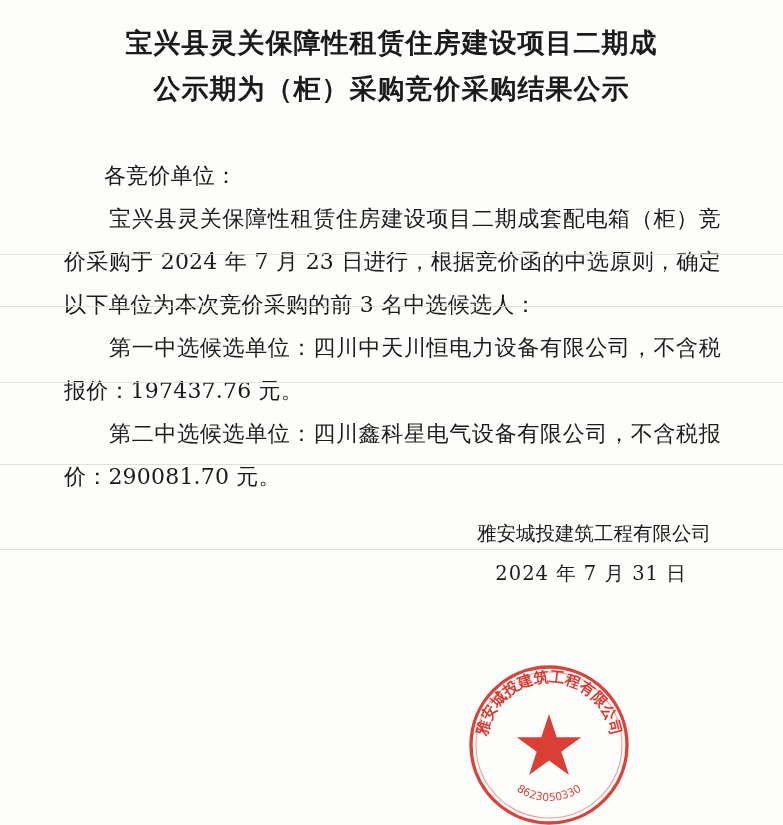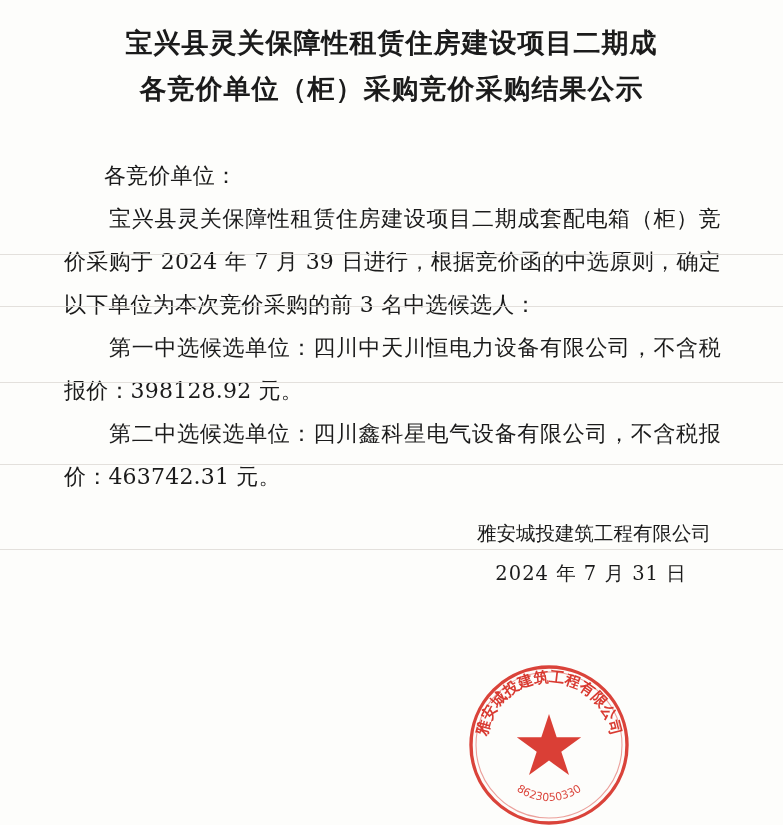--- a/index.html
+++ b/index.html
@@ -104,28 +104,28 @@
 <div class="page">
 
   <div class="scanline" style="top:254px"></div>
   <div class="scanline" style="top:306px"></div>
   <div class="scanline" style="top:382px"></div>
   <div class="scanline" style="top:464px"></div>
   <div class="scanline" style="top:549px"></div>
 
   <h1 class="doc-title">
     <span class="title-line">宝兴县灵关保障性租赁住房建设项目二期成</span>
-    <span class="title-line second">各竞价单位（柜）采购竞价采购结果公示</span>
+    <span class="title-line second">公示期为（柜）采购竞价采购结果公示</span>
   </h1>
 
   <div class="body-block">
     <p class="para salutation">各竞价单位：</p>
-    <p class="para">宝兴县灵关保障性租赁住房建设项目二期成套配电箱（柜）竞价采购于 2024 年 7 月 39 日进行，根据竞价函的中选原则，确定以下单位为本次竞价采购的前 3 名中选候选人：</p>
-    <p class="para">第一中选候选单位：四川中天川恒电力设备有限公司，不含税报价：398128.92 元。</p>
-    <p class="para">第二中选候选单位：四川鑫科星电气设备有限公司，不含税报价：463742.31 元。</p>
+    <p class="para">宝兴县灵关保障性租赁住房建设项目二期成套配电箱（柜）竞价采购于 2024 年 7 月 23 日进行，根据竞价函的中选原则，确定以下单位为本次竞价采购的前 3 名中选候选人：</p>
+    <p class="para">第一中选候选单位：四川中天川恒电力设备有限公司，不含税报价：197437.76 元。</p>
+    <p class="para">第二中选候选单位：四川鑫科星电气设备有限公司，不含税报价：290081.70 元。</p>
   </div>
 
   <div class="seal">
     <svg width="166" height="166" viewBox="0 0 166 166" xmlns="http://www.w3.org/2000/svg">
       <g fill="none" stroke="#d62a20" stroke-width="3.4" opacity="0.88">
         <circle cx="83" cy="83" r="78"></circle>
         <circle cx="83" cy="83" r="73" stroke-width="1.1" opacity="0.5"></circle>
       </g>
       <g fill="#d62a20" opacity="0.9">
         <polygon points="83,52 90.7,75.3 115.2,75.3 95.3,89.7 103,113 83,98.6 63,113 70.7,89.7 50.8,75.3 75.3,75.3"></polygon>

